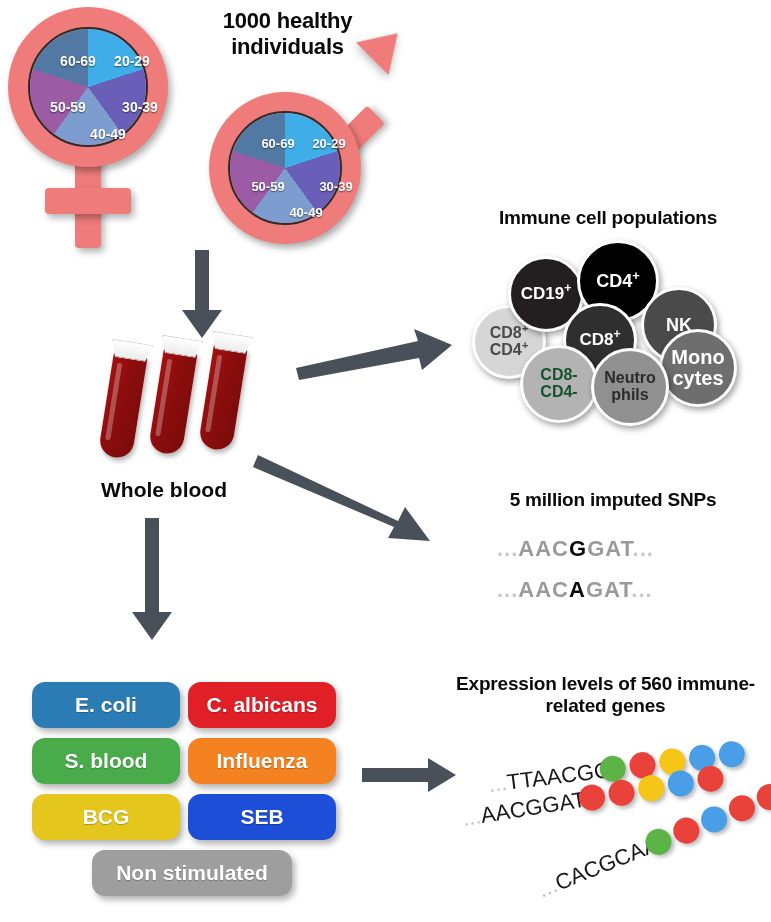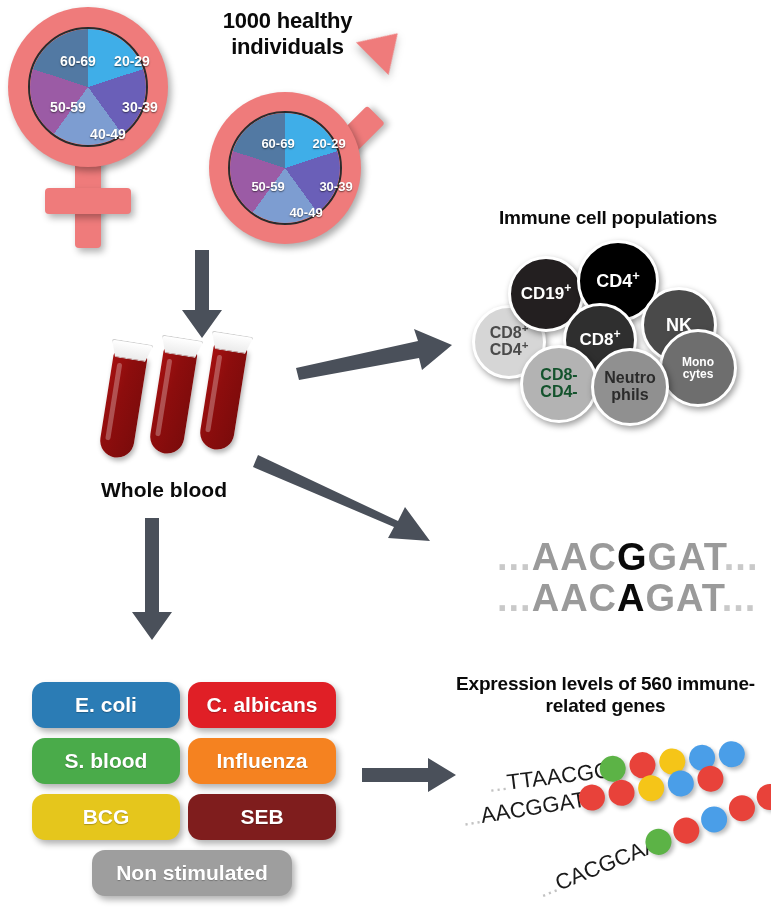--- a/index.html
+++ b/index.html
@@ -122,21 +122,21 @@
     font-weight: bold;
     line-height: 1.04;
     box-shadow: 2px 3px 6px rgba(0,0,0,.38);
   }
   .cell sup { font-size: .72em; vertical-align: super; line-height: 0; }
 
   
   .snp-row {
     position: absolute;
     font-family: "Liberation Sans", sans-serif;
-    font-size: 38px;
+    font-size: 22px;
     font-weight: bold;
     white-space: nowrap;
     color: #b9b9b9;
     letter-spacing: 1px;
   }
   .snp-row .dim   { color: #c9c9c9; }
   .snp-row .mid   { color: #9a9a9a; }
   .snp-row .hit   { color: #0a0a0a; }
 
   
@@ -169,20 +169,21 @@
     box-shadow: 2px 3px 4px rgba(0,0,0,.28);
   }
 </style>
 </head>
 <body>
 
 <div class="stage">
 
   <div class="heading abs" id="title-cohort">1000 healthy individuals</div>
   <div class="heading abs" id="title-immune">Immune cell populations</div>
+  <div class="heading abs" id="title-snps">5 million imputed SNPs</div>
   <div class="heading abs" id="title-expr">Expression levels of 560 immune-related genes</div>
 
   <div class="gender" style="left:0px; top:0px;">
 
     <div class="f-stem" style="left:75px; top:150px; width:26px; height:98px; border-radius:4px;"></div>
     <div class="f-stem" style="left:45px; top:188px; width:86px; height:26px; border-radius:4px;"></div>
 
     <div class="ring" style="left:8px; top:7px; width:160px; height:160px;"></div>
 
     <div class="pie-wrap" style="left:28px; top:27px; width:120px; height:120px;">
@@ -284,21 +285,21 @@
       <span><span>CD8</span><sup>+</sup></span>
     </div>
 
     <div class="cell" style="left:520px; top:345px; width:78px; height:78px; background:#b3b3b3; color:#14532d; font-size:16px;">
       <span>
         <span>CD8-</span><br>
         <span>CD4-</span>
       </span>
     </div>
 
-    <div class="cell" style="left:659px; top:329px; width:78px; height:78px; background:#6e6e6e; color:#ffffff; font-size:12px;">
+    <div class="cell" style="left:659px; top:329px; width:78px; height:78px; background:#6e6e6e; color:#ffffff; font-size:20px;">
       <span>
         <span>Mono</span><br>
         <span>cytes</span>
       </span>
     </div>
 
     <div class="cell" style="left:591px; top:348px; width:78px; height:78px; background:#909090; color:#2b2b2b; font-size:16px;">
       <span>
         <span>Neutro</span><br>
         <span>phils</span>
@@ -314,21 +315,21 @@
       <span class="dim">...</span><span class="mid">AAC</span><span class="hit">A</span><span class="mid">GAT</span><span class="dim">...</span>
     </div>
   </div>
 
   <div style="position:absolute; left:0; top:0;">
     <div class="stim" style="left:32px; top:682px; width:148px; height:46px; background:#2b7cb5;">E. coli</div>
     <div class="stim" style="left:188px; top:682px; width:148px; height:46px; background:#e01f26;border-radius:13px;">C. albicans</div>
     <div class="stim" style="left:32px; top:738px; width:148px; height:46px; background:#4aab4a;">S. blood</div>
     <div class="stim" style="left:188px; top:738px; width:148px; height:46px; background:#f58220;">Influenza</div>
     <div class="stim" style="left:32px; top:794px; width:148px; height:46px; background:#e5c61c;">BCG</div>
-    <div class="stim" style="left:188px; top:794px; width:148px; height:46px; background:#7f1d1d;">SEB</div>
+    <div class="stim" style="left:188px; top:794px; width:148px; height:46px; background:#1d4ed8;">SEB</div>
     <div class="stim" style="left:92px; top:850px; width:200px; height:46px; background:#9e9e9e;">Non stimulated</div>
   </div>
 
   <svg class="arrow-svg" style="left:362px; top:758px;" width="96" height="34" viewBox="0 0 96 34">
     <path d="M0 10 H66 V0 L94 17 L66 34 V24 H0 Z" fill="#4a505a"></path>
   </svg>
 
   <div style="position:absolute; left:0; top:0;">
 
     <div class="strand" style="left:489px; top:772px; width:280px; height:30px; transform: rotate(-7deg);">

